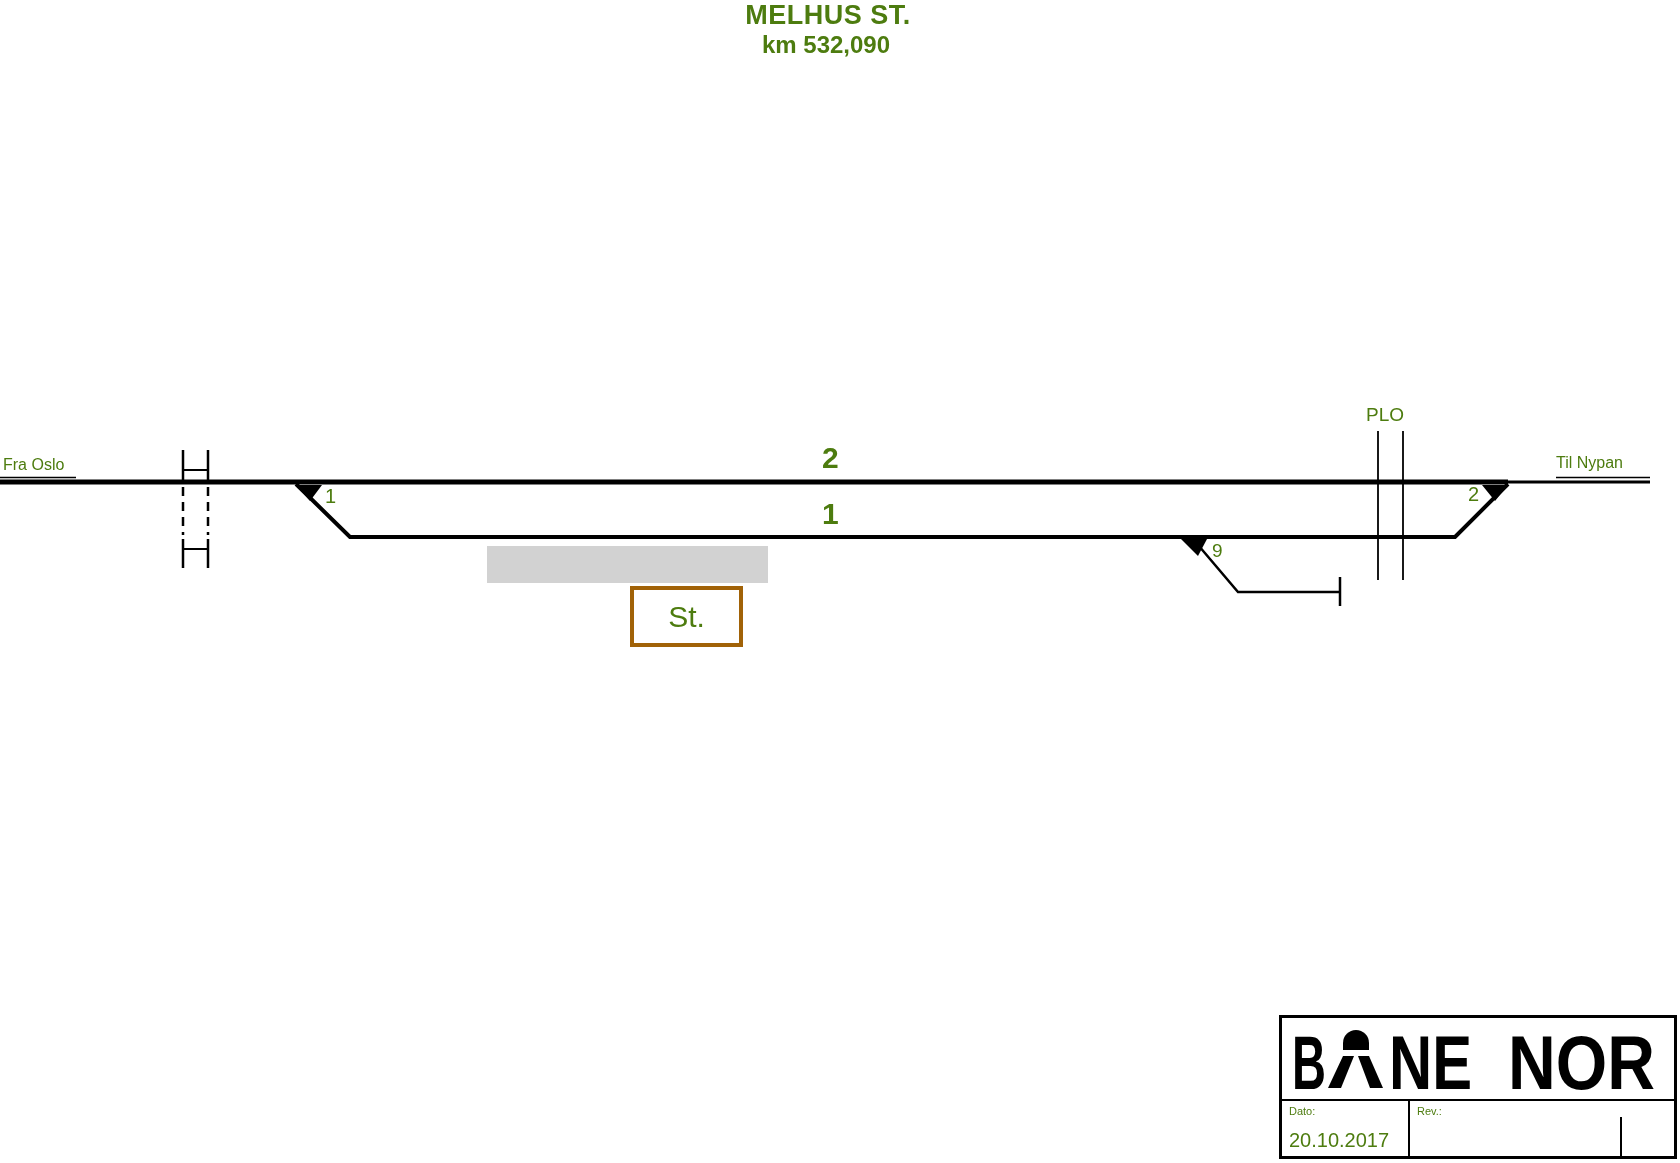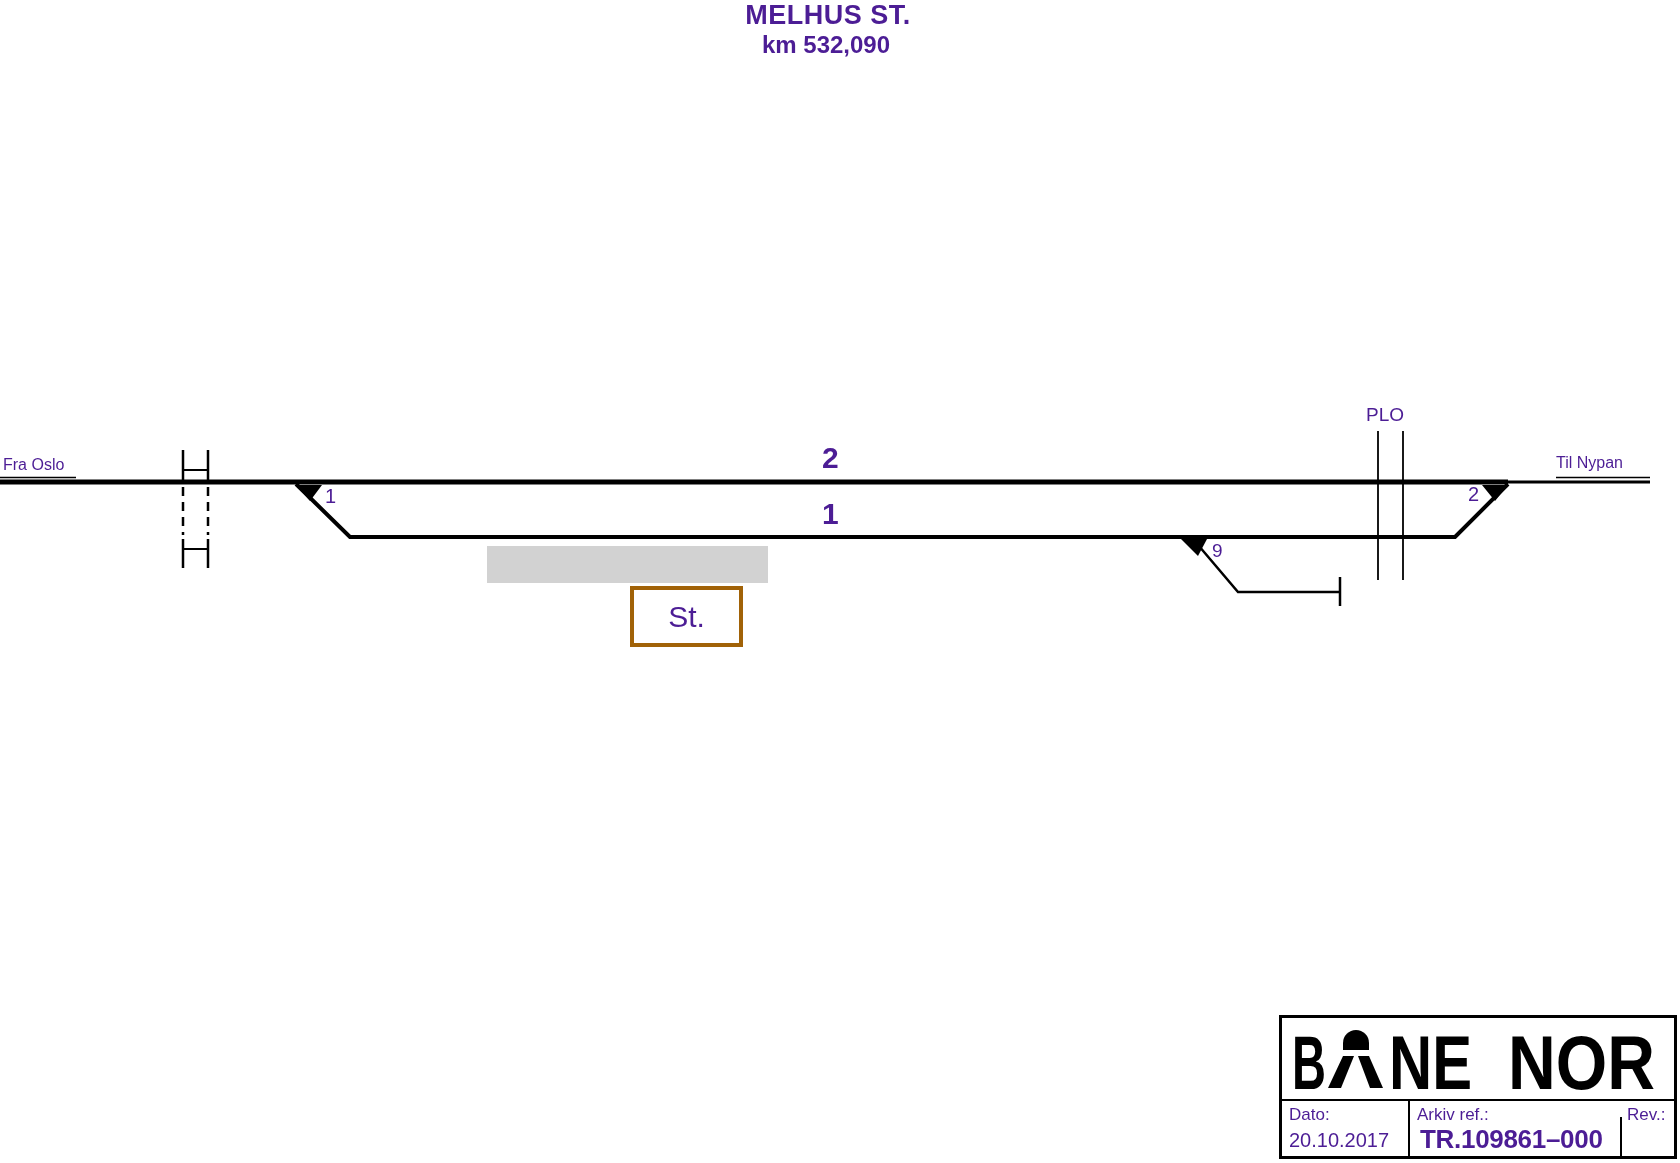--- a/index.html
+++ b/index.html
@@ -3,21 +3,21 @@
 <meta charset="utf-8">
 <style>
   * { box-sizing: border-box; margin: 0; padding: 0; }
   html, body { background: #fff; }
   .page {
     position: relative;
     width: 1680px;
     height: 1163px;
     background: #ffffff;
     font-family: "Liberation Sans", sans-serif;
-    color: #4c1d95;
+    color: #4d7c0f;
     overflow: hidden;
   }
   .abs { position: absolute; white-space: nowrap; line-height: 1; }
 
   .title {
     left: 828px; top: 2px;
     transform: translateX(-50%);
     font-size: 27px; font-weight: 700; letter-spacing: 0.5px;
   }
   .km {
@@ -66,21 +66,21 @@
   }
   .info-row {
     position: relative;
     display: flex;
     height: 56px;
   }
   .cell { position: relative; height: 100%; }
   .cell-dato  { width: 128px; border-right: 2px solid #000; }
   .cell-arkiv { width: 210px; }
   .cell-rev   { flex: 1; padding-left: 33px; }
-  .cell-label { position: absolute; left: 7px; top: 4px; font-size: 17px; font-weight: 500; white-space: nowrap; }
+  .cell-label { position: absolute; left: 7px; top: 4px; font-size: 11px; font-weight: 500; white-space: nowrap; }
   .dato-value  { position: absolute; left: 7px;  top: 28px; font-size: 20px; font-weight: 500; white-space: nowrap; }
   .arkiv-value { position: absolute; left: 10px; top: 23px; font-size: 26px; font-weight: 700; letter-spacing: -0.3px; white-space: nowrap; }
   .rev-value   { position: absolute; left: 8px;  top: 23px; font-size: 26px; font-weight: 700; white-space: nowrap; margin-top: 40px; }
   .rev-divider {
     position: absolute;
     left: 338px; top: 16px; width: 2px; height: 40px;
     background: #000;
   }
   .logo-svg { display: block; margin: 1px 0 0 0; }
 </style>
@@ -155,24 +155,20 @@
         </g>
         <text x="107" y="70" font-family="Liberation Sans, sans-serif" font-size="76" font-weight="800" textLength="83" lengthAdjust="spacingAndGlyphs">NE</text>
         <text x="226" y="70" font-family="Liberation Sans, sans-serif" font-size="76" font-weight="800" textLength="147" lengthAdjust="spacingAndGlyphs">NOR</text>
       </svg>
     </div>
     <div class="info-row">
       <div class="cell cell-dato">
         <div class="cell-label">Dato:</div>
         <div class="dato-value">20.10.2017</div>
       </div>
-      <div class="cell cell-arkiv">
-        <div class="cell-label">Arkiv ref.:</div>
-        <div class="arkiv-value">TR.109861–000</div>
-      </div>
       <div class="cell cell-rev">
         <div class="cell-label">Rev.:</div>
         <div class="rev-value">000</div>
       </div>
       <div class="rev-divider"></div>
     </div>
   </div>
 
 </div>
 

